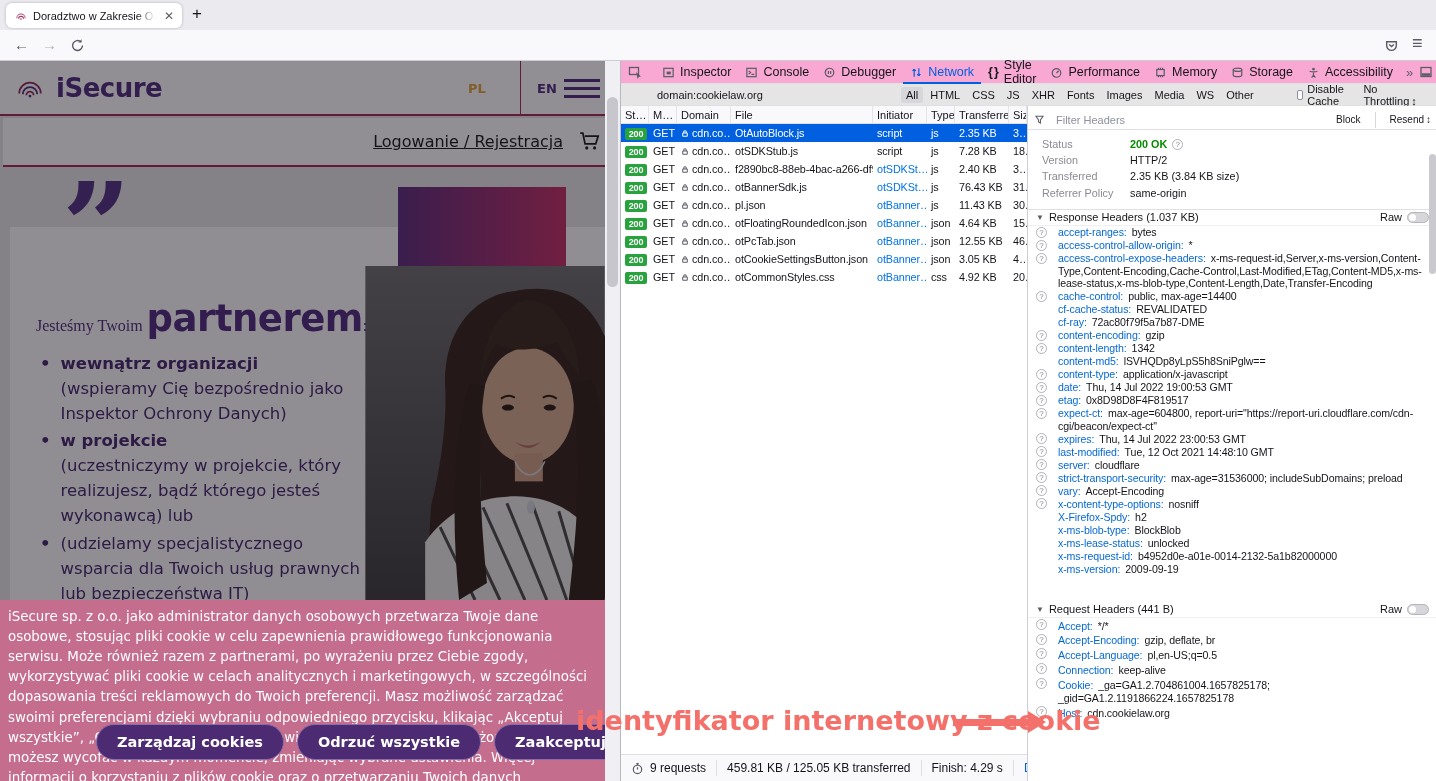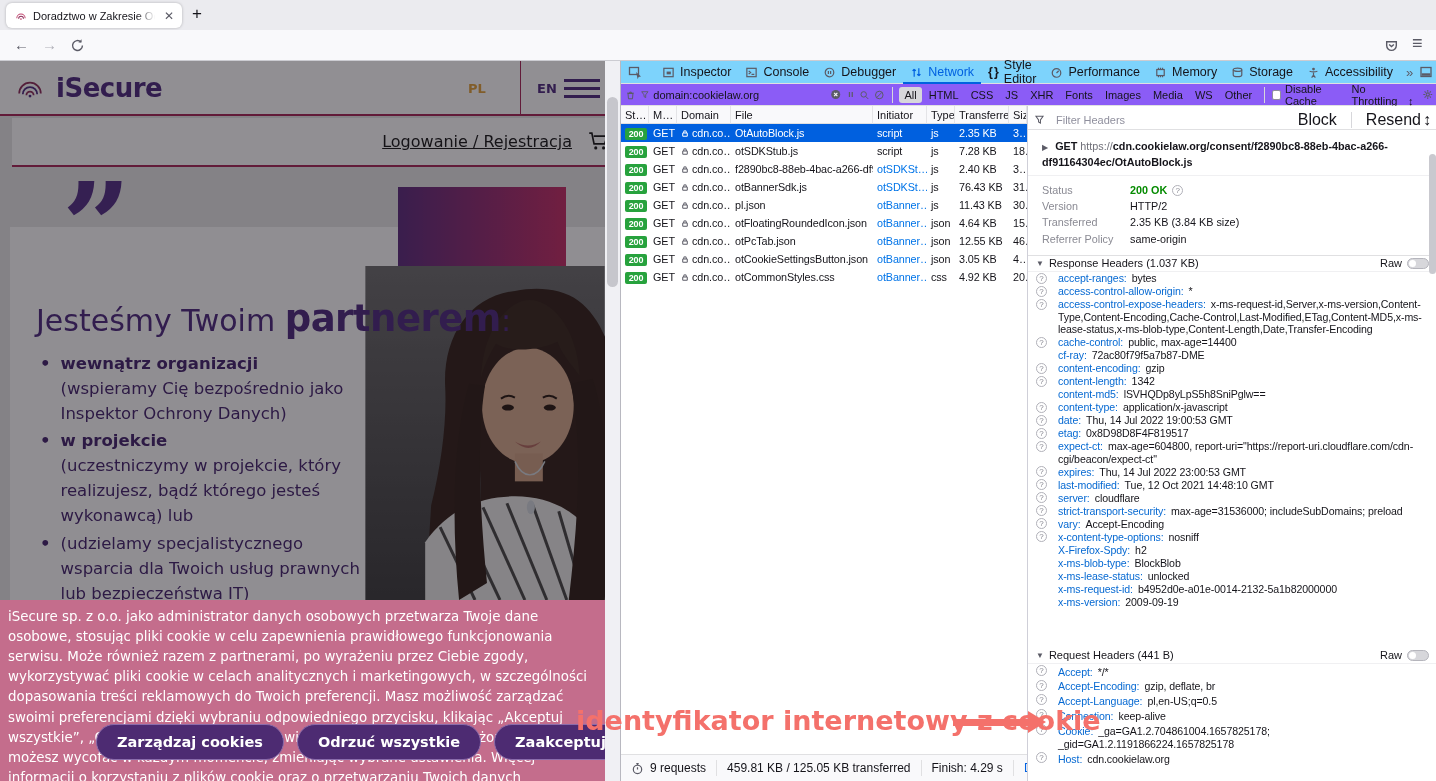--- a/index.html
+++ b/index.html
@@ -34,35 +34,35 @@
   .pg-header { position:absolute; left:0; top:0; width:620px; height:55px; background:#fcfcfc;
                border-bottom:2px solid #a62958; }
   .logo { position:absolute; left:12px; top:9px; display:flex; align-items:center; gap:8px; }
   .logo-text { font-size:26px; font-weight:700; color:#4f2d7f; letter-spacing:-0.5px; }
   .lang-pl { position:absolute; left:468px; top:20px; font-size:13px; font-weight:700; color:#dfa13c; }
   .hdr-divider { position:absolute; left:520px; top:0; width:1px; height:55px; background:#a62958; }
   .lang-en { position:absolute; left:537px; top:20px; font-size:13px; font-weight:700; color:#4f2d7f; }
   .pg-burger { position:absolute; left:564px; top:18px; width:36px; }
   .pg-burger div { height:3px; background:#4f2d7f; margin-bottom:5px; }
 
-  .pg-subheader { position:absolute; left:12px; top:57px; width:620px; height:49px; background:#fcfcfc;
+  .pg-subheader { position:absolute; left:3px; top:57px; width:620px; height:49px; background:#fcfcfc;
                   border-bottom:2px solid #a62958; }
   .login-link { position:absolute; right:60px; top:14px; font-size:16px; color:#1a1a1a;
                 text-decoration:underline; }
   .cart { position:absolute; right:20px; top:10px; }
 
   .pg-panel { position:absolute; left:10px; top:166px; width:610px; height:373px; background:#fafafa; }
   .quote { position:absolute; left:62px; top:106px; font-family:"DejaVu Serif", serif;
            font-size:120px; font-weight:700; color:#553285; line-height:1; height:90px; overflow:hidden; }
   .grad-rect { position:absolute; left:398px; top:126px; width:168px; height:80px;
                background:linear-gradient(90deg,#5d2e7d,#c23066); }
   .photo { position:absolute; left:365px; top:205px; width:240px; height:334px; overflow:hidden; }
 
   .pg-heading { position:absolute; left:36px; top:236px; color:#4f2d7f; }
-  .pg-heading .h-normal { font-size:30px; }
+  .pg-heading .h-normal { font-size:16px;font-family:Liberation Serif, serif; }
   .pg-heading .h-big { font-size:37px; font-weight:700; letter-spacing:-0.5px; }
   .bullets { position:absolute; left:40px; top:290px; width:335px; color:#46276d; font-size:16.5px;
              line-height:1.52; }
   .bullet { display:flex; gap:10px; margin-bottom:2px; }
   .bullet .dot { font-weight:700; }
   .bullet b { display:block; font-weight:700; }
 
   .dim { position:absolute; left:0; top:0; width:620px; height:720px; background:rgba(15,12,20,0.45); z-index:20; }
 
   .cookie-banner { position:absolute; left:0; top:539px; width:620px; height:181px; background:#c46d8c;
@@ -75,33 +75,33 @@
           padding:9px 20px; white-space:nowrap; }
 
   .pg-scrollbar { position:absolute; left:605px; top:0; width:15px; height:720px; background:#f0f0f4;
                   z-index:40; }
   .pg-thumb { position:absolute; left:2px; top:36px; width:11px; height:190px; background:#c6c6cc;
               border-radius:6px; }
 
   
   .devtools { position:absolute; left:620px; top:61px; width:816px; height:720px; background:#fff;
               border-left:1px solid #b8b8c0; font-size:11px; color:#15141a; }
-  .dt-toolbar { position:absolute; left:0; top:0; width:816px; height:23px; background:#7dd3fc;
+  .dt-toolbar { position:absolute; left:0; top:0; width:816px; height:23px; background:#f9a8d4;
                 border-bottom:1px solid #e0e0e2; display:flex; align-items:center; }
   .dtab { display:flex; align-items:center; gap:5px; padding:0 7px; height:23px; font-size:12.5px;
           color:#15141a; }
   .dtab.active { color:#0061e0; box-shadow:inset 0 -2px 0 #0061e0; }
   .dtab.active .ic { stroke:#0061e0; }
   .vsep { width:1px; height:16px; background:#d7d7db; margin:0 3px; }
   .dt-right { margin-left:auto; display:flex; align-items:center; gap:8px; padding-right:8px;
               color:#5b5b66; }
   .chevrons { font-size:13px; color:#5b5b66; padding:0 6px; }
 
-  .dt-filterbar { position:absolute; left:0; top:23px; width:816px; height:22px; background:#8b5cf6;
-                  border-bottom:1px solid #e0e0e2; display:flex; align-items:center; gap:4px;
+  .dt-filterbar { position:absolute; left:0; top:23px; width:816px; height:22px; background:#e5e5e5;
+                  border-bottom:1px solid #e0e0e2; display:flex; align-items:center; gap:16px;
                   padding:0 4px; }
   .flt-input { border:none; background:transparent; outline:none; font-size:11px; width:196px;
                color:#15141a; font-family:"Liberation Sans",sans-serif; }
   .pill { padding:2px 5px; border-radius:3px; color:#15141a; font-size:11px; }
   .pill.active { background:#d7d7db; }
   .cachebox { display:flex; align-items:center; gap:4px; color:#15141a; }
   .cb-square { width:10px; height:10px; border:1px solid #8f8f9d; background:#fff; border-radius:2px; }
   .throttle { display:flex; align-items:flex-end; gap:2px; color:#15141a; }
 
   .dt-tablehead { position:absolute; left:0; top:45px; width:406px; height:18px; background:#f9f9fb;
@@ -136,21 +136,21 @@
             background:#fff; border-bottom:1px solid #e0e0e2; display:flex; align-items:center; gap:2px;
             padding-left:4px; }
   .ptab { padding:0 9px; font-size:12px; height:18px; line-height:17px; color:#15141a; }
   .ptab.active { color:#0061e0; box-shadow:inset 0 -2px 0 #0061e0; }
 
   .hd-filterrow { position:relative; margin-top:4px; height:20px; border-bottom:1px solid #e0e0e2;
                   display:flex; align-items:center; gap:11px; padding:0 6px; }
   .hd-filterrow input { border:none; outline:none; font-size:11px; flex:1;
                         font-family:"Liberation Sans",sans-serif; color:#15141a; }
   .hd-filterrow input::placeholder { color:#8f8f9d; }
-  .hd-act { color:#15141a; font-size:16px; display:flex; align-items:center; gap:2px; }
+  .hd-act { color:#15141a; font-size:10px; display:flex; align-items:center; gap:2px; }
 
   .hd-url { padding:9px 8px 6px 14px; line-height:14px; font-size:10.8px; overflow-wrap:anywhere;
             border-bottom:1px solid #f0f0f2; }
   .hd-url .tri { color:#5b5b66; font-size:8px; margin-right:4px; }
   .hd-url .met { font-weight:700; }
   .hd-url .upre { color:#6f6f78; } .hd-url .umain { font-weight:600; }
 
   .hd-summary { padding:6px 8px 8px 14px; border-bottom:1px solid #e0e0e2; }
   .sum-row { display:flex; align-items:center; height:16.2px; font-size:10.8px; }
   .slabel { width:88px; color:#8a8a93; flex:none; }
@@ -689,25 +689,20 @@
         </svg>
         <input placeholder="Filter Headers" style="">
         <span class="hd-act">Block</span>
         <div class="vsep"></div>
         <span class="hd-act">
             <span>Resend</span>
             <span>↕</span>
           </span>
       </div>
 
-      <div class="hd-url">
-        <span class="tri">▶</span>
-        <span class="met">GET</span>
-        <span class="upre">https://</span><span class="umain">cdn.cookielaw.org/consent/f2890bc8-88eb-4bac-a266-df91164304ec/OtAutoBlock.js</span>
-      </div>
 
       <div class="hd-summary">
 
           <div class="sum-row green has-help">
             <span class="slabel">Status</span>
             <span class="sval">200 OK</span>
             <span class="qicon">?</span>
           </div>
 
           <div class="sum-row">
@@ -753,20 +748,24 @@
           <div class="hd-row has-help">
             <span class="qicon">?</span>
             <span class="hname">access-control-expose-headers</span><span class="hval">x-ms-request-id,Server,x-ms-version,Content-Type,Content-Encoding,Cache-Control,Last-Modified,ETag,Content-MD5,x-ms-lease-status,x-ms-blob-type,Content-Length,Date,Transfer-Encoding</span>
           </div>
 
           <div class="hd-row has-help">
             <span class="qicon">?</span>
             <span class="hname">cache-control</span><span class="hval">public, max-age=14400</span>
           </div>
 
+          <div class="hd-row">
+            
+            <span class="hname">cf-cache-status</span><span class="hval">REVALIDATED</span>
+          </div>
 
           <div class="hd-row">
             
             <span class="hname">cf-ray</span><span class="hval">72ac80f79f5a7b87-DME</span>
           </div>
 
           <div class="hd-row has-help">
             <span class="qicon">?</span>
             <span class="hname">content-encoding</span><span class="hval">gzip</span>
           </div>

